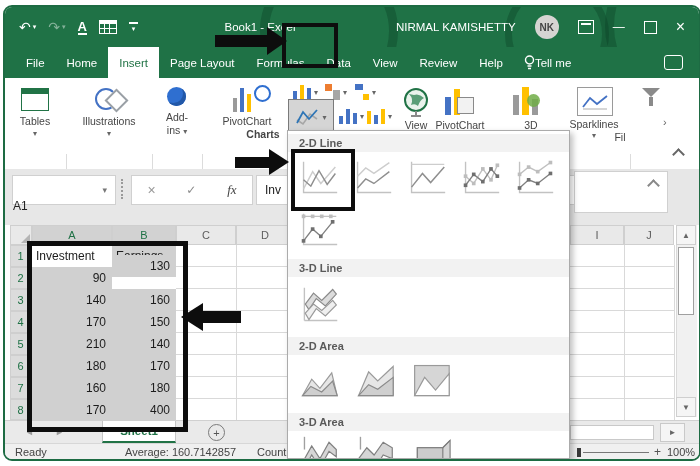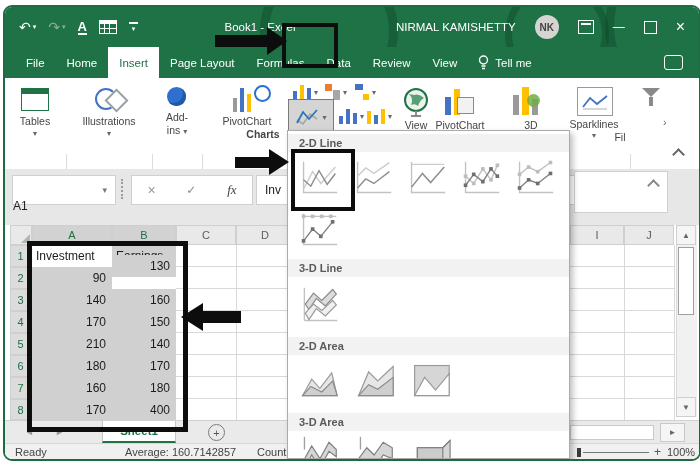--- a/index.html
+++ b/index.html
@@ -15,21 +15,21 @@
   .tb-title{position:absolute;left:180px;top:0;width:150px;height:40px;display:flex;align-items:center;justify-content:center;color:#fff;font-size:11.5px;}
   .tb-right{position:absolute;right:14px;top:0;height:40px;display:flex;align-items:center;gap:19px;color:#fff;}
   .avatar{width:24px;height:24px;border-radius:50%;background:#d6d4d2;color:#444;font-size:10px;font-weight:bold;display:flex;align-items:center;justify-content:center;}
   .maxbox{width:11px;height:11px;border:1.5px solid #fff;}
   .dispbox{width:14px;height:12px;border:1.5px solid #fff;position:relative;}
   .dispbox:before{content:"";position:absolute;left:2px;right:2px;top:2px;border-top:2px solid #fff;}
   
   .tabrow{position:absolute;left:0;top:40px;width:694px;height:31px;background:#1f7246;display:flex;align-items:stretch;padding-left:10px;}
   .tab{color:#fff;font-size:11.5px;display:flex;align-items:center;padding:0 11px;}
   .tab.active{background:#fff;color:#217346;}
-  .tellme{display:flex;align-items:center;gap:6px;color:#fff;font-size:11.5px;padding:0 10px;}
+  .tellme{display:flex;align-items:center;color:#fff;font-size:11.5px;padding:0 10px;}
   .bubble{position:absolute;right:16px;top:48px;width:17px;height:13px;border:1.5px solid #fff;border-radius:3px;}
   
   .ribbon{position:absolute;left:0;top:71px;width:694px;height:91px;background:#fff;border-bottom:1px solid #d8d8d8;}
   .sep{position:absolute;top:76px;height:80px;width:1px;background:#dcdcdc;}
   .biglabel{position:absolute;font-size:10.5px;color:#454545;text-align:center;}
   .cvd{font-size:8px;color:#666;}
   .minibtn{position:absolute;display:flex;align-items:center;gap:3px;}
   .bar{display:inline-block;width:4px;background:#4472c4;align-self:flex-end;}
   .chev-up{display:inline-block;width:7px;height:7px;border-left:2px solid #666;border-top:2px solid #666;transform:rotate(45deg);}
   
@@ -93,22 +93,23 @@
     </div>
   </div>
 
   <div class="tabrow">
     <span class="tab">File</span>
     <span class="tab">Home</span>
     <span class="tab active">Insert</span>
     <span class="tab">Page Layout</span>
     <span class="tab">Formulas</span>
     <span class="tab">Data</span>
+    <span class="tab">View</span>
     <span class="tab">Review</span>
-    <span class="tab">View</span>
+    <span class="tab">Help</span>
     <span class="tellme">
       <svg width="11" height="16" viewBox="0 0 11 16">
         <circle cx="5.5" cy="5" r="4" fill="none" stroke="#fff" stroke-width="1.4"></circle>
         <line x1="3.5" y1="11" x2="7.5" y2="11" stroke="#fff" stroke-width="1.4"></line>
         <line x1="4" y1="13.5" x2="7" y2="13.5" stroke="#fff" stroke-width="1.4"></line>
       </svg>
       <span>Tell me</span>
     </span>
   </div>
   <div class="bubble"></div>

